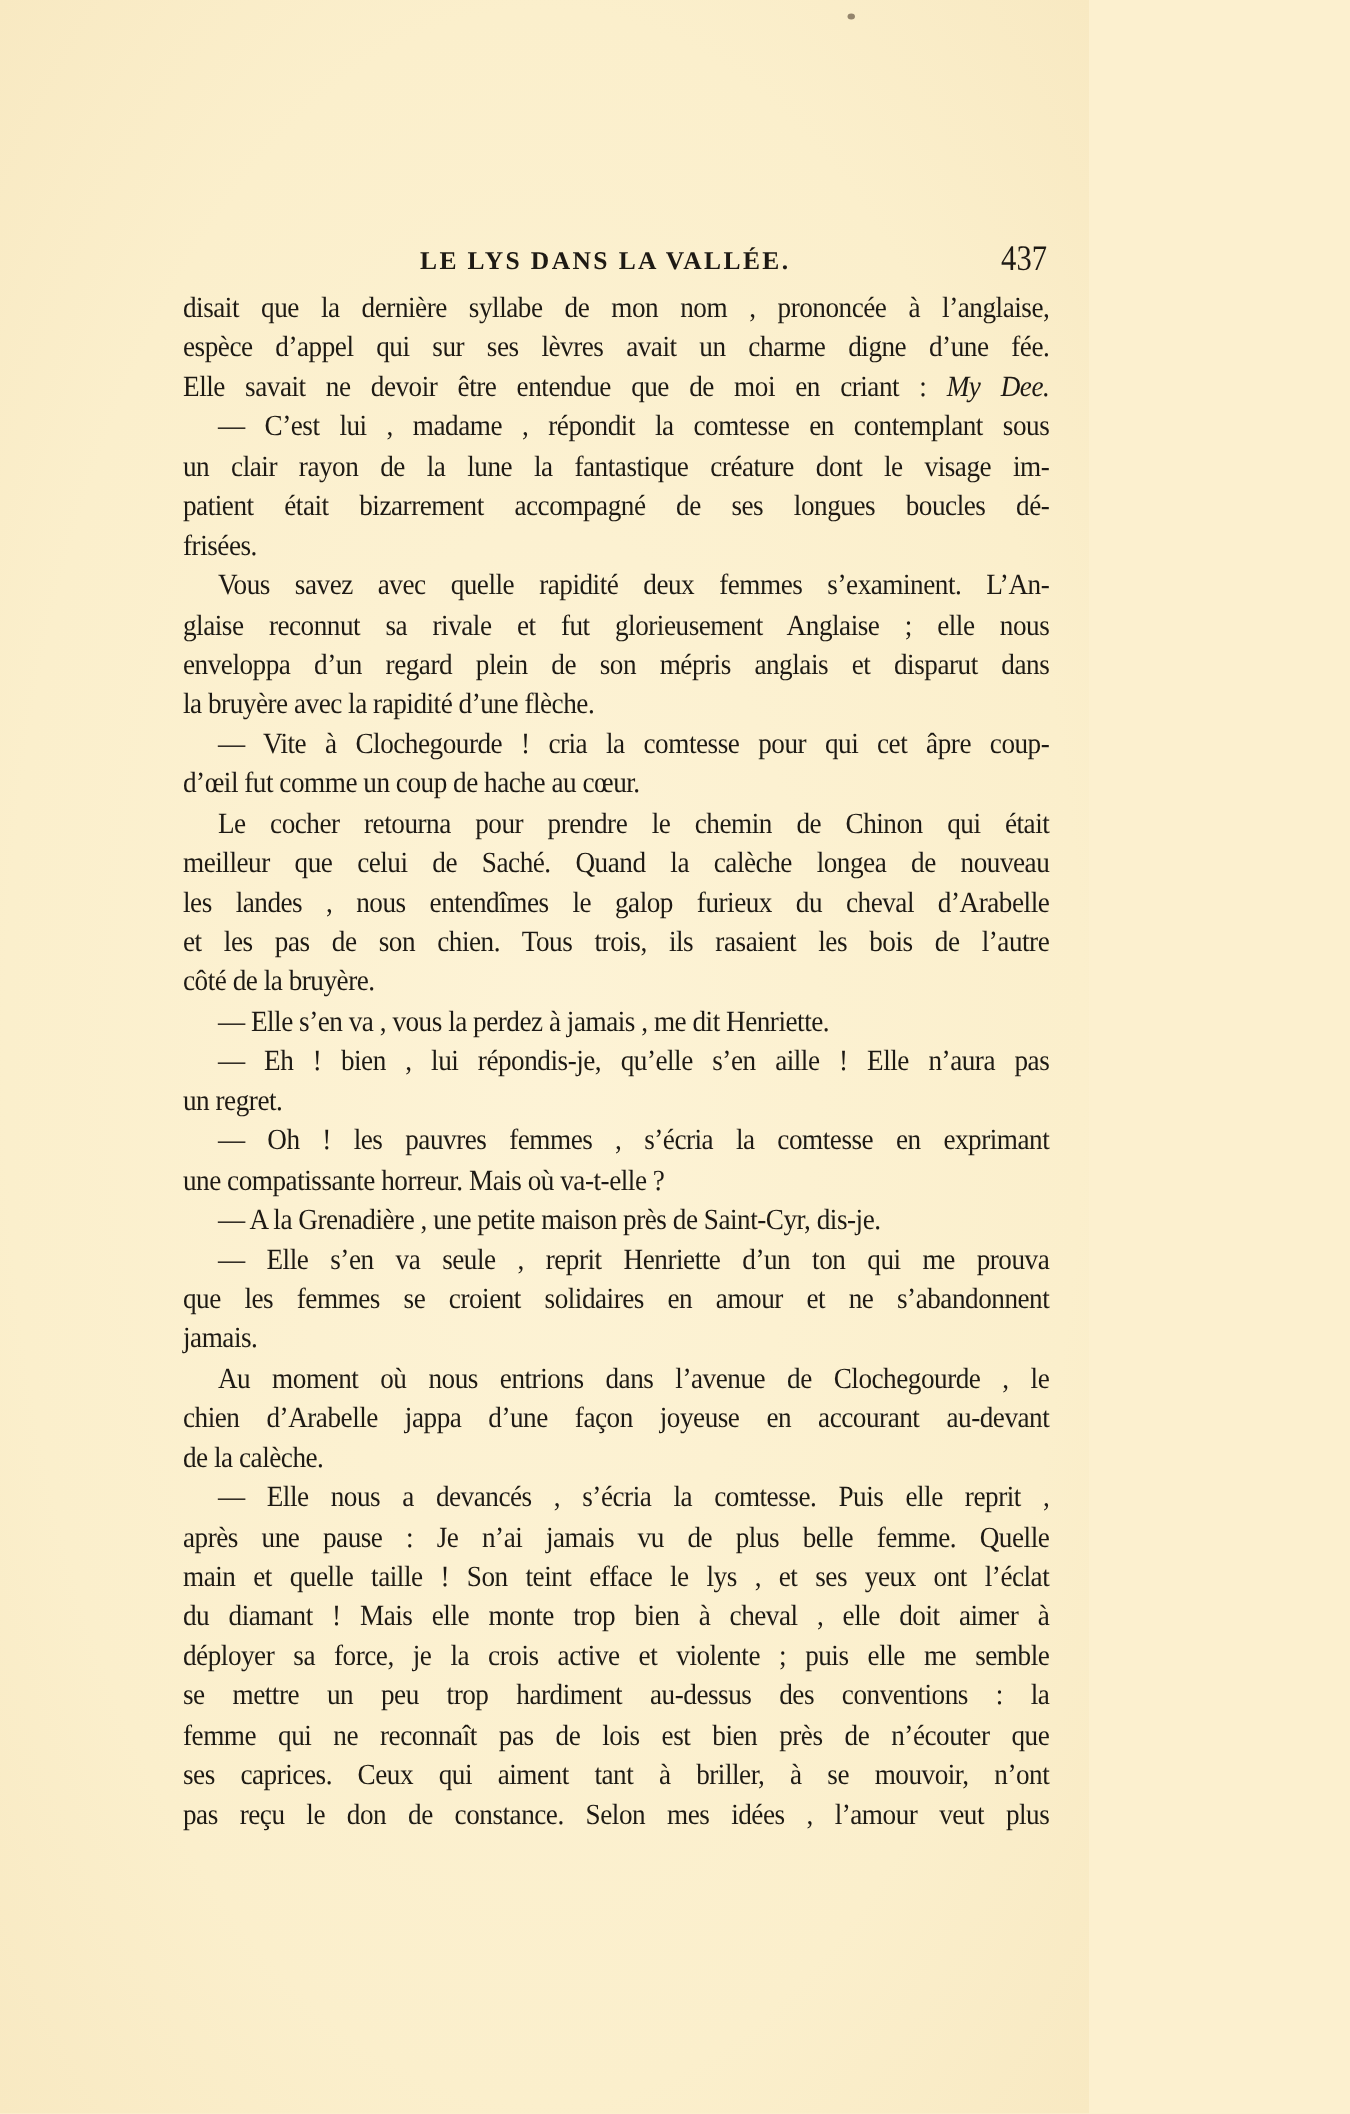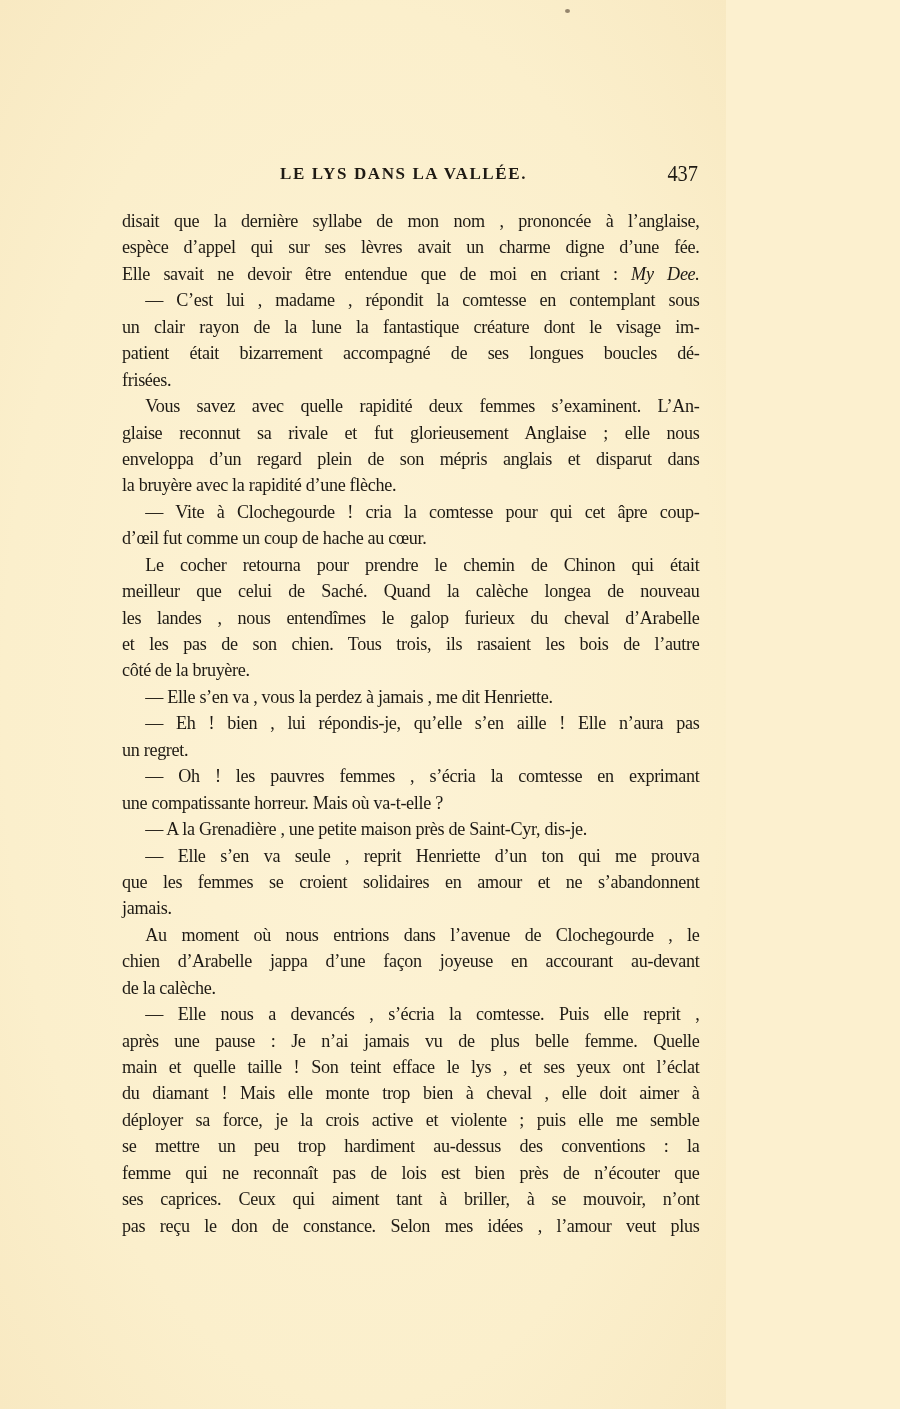--- a/index.html
+++ b/index.html
@@ -49,21 +49,21 @@
       position: absolute;
       right: 2px;
       top: 0px;
       font-size: 24px;
       transform: scaleX(0.85);
       transform-origin: right;
     }
     .text-block {
       position: absolute;
       left: 122px;
-      top: 208px;
+      top: 193px;
       width: 578px;
     }
     .line {
       height: 26.45px;
       line-height: 26.45px;
       font-size: 19.5px;
       white-space: nowrap;
       text-align: justify;
       text-align-last: justify;
       letter-spacing: -0.35px;

